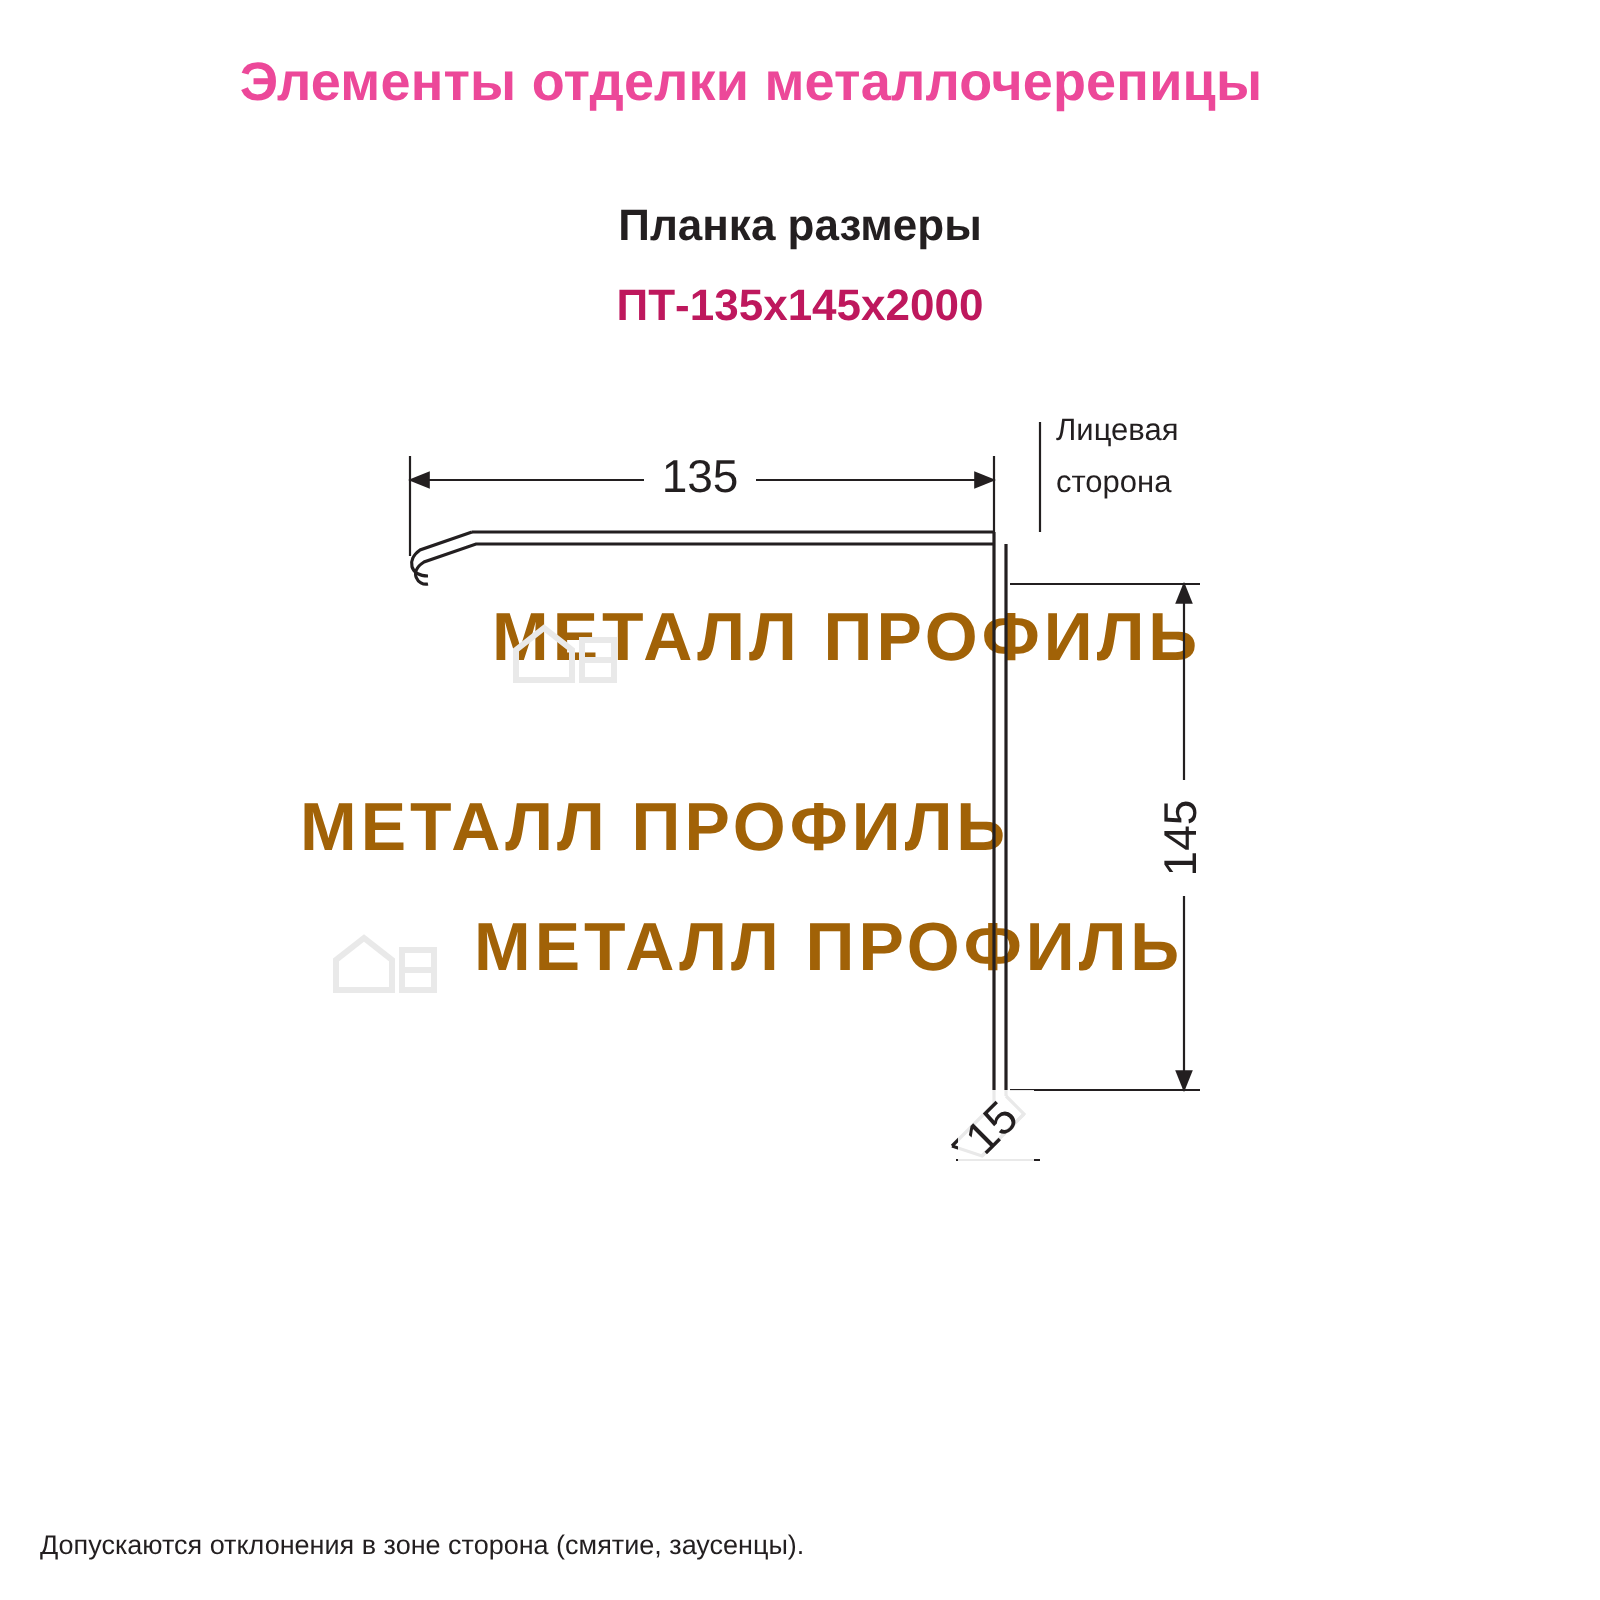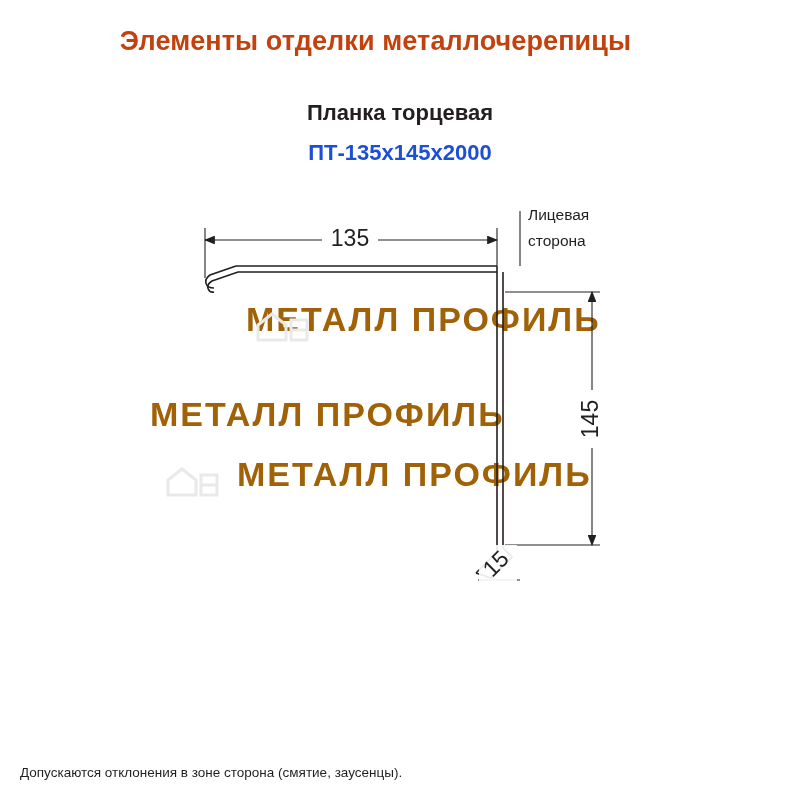--- a/index.html
+++ b/index.html
@@ -21,41 +21,41 @@
   }
   .title {
     position: absolute;
     top: 26px;
     left: 0;
     width: 751px;
     text-align: center;
     font-size: 27px;
     font-weight: bold;
     letter-spacing: 0.1px;
-    color: #c2410c;
+    color: #ec4899;
   }
   .subtitle {
     position: absolute;
     top: 100px;
     left: 0;
     width: 800px;
     text-align: center;
     font-size: 22px;
     font-weight: bold;
     color: #231f20;
   }
   .code {
     position: absolute;
     top: 140px;
     left: 0;
     width: 800px;
     text-align: center;
     font-size: 22px;
     font-weight: bold;
-    color: #1d4ed8;
+    color: #be185d;
   }
   .drawing {
     position: absolute;
     top: 0;
     left: 0;
     width: 800px;
     height: 800px;
   }
   .footnotes {
     position: absolute;
@@ -96,21 +96,21 @@
     font-size: 15.5px;
     fill: #231f20;
   }
 </style>
 </head>
 <body>
 
 <div class="page">
 
   <div class="title">Элементы отделки металлочерепицы</div>
-  <div class="subtitle">Планка торцевая</div>
+  <div class="subtitle">Планка размеры</div>
   <div class="code">ПТ-135x145x2000</div>
 
   <div class="wm wm-1">МЕТАЛЛ ПРОФИЛЬ</div>
   <div class="wm wm-2">МЕТАЛЛ ПРОФИЛЬ</div>
   <div class="wm wm-3">МЕТАЛЛ ПРОФИЛЬ</div>
 
   <div class="wm-logo" style="top:310px; left:255px;">
     <svg width="70" height="46" viewBox="0 0 70 46">
       <g fill="none" stroke="#e9e9e9" stroke-width="3">
         <path d="M3 30 L3 15 L17 4 L31 15 L31 30 Z"></path>

